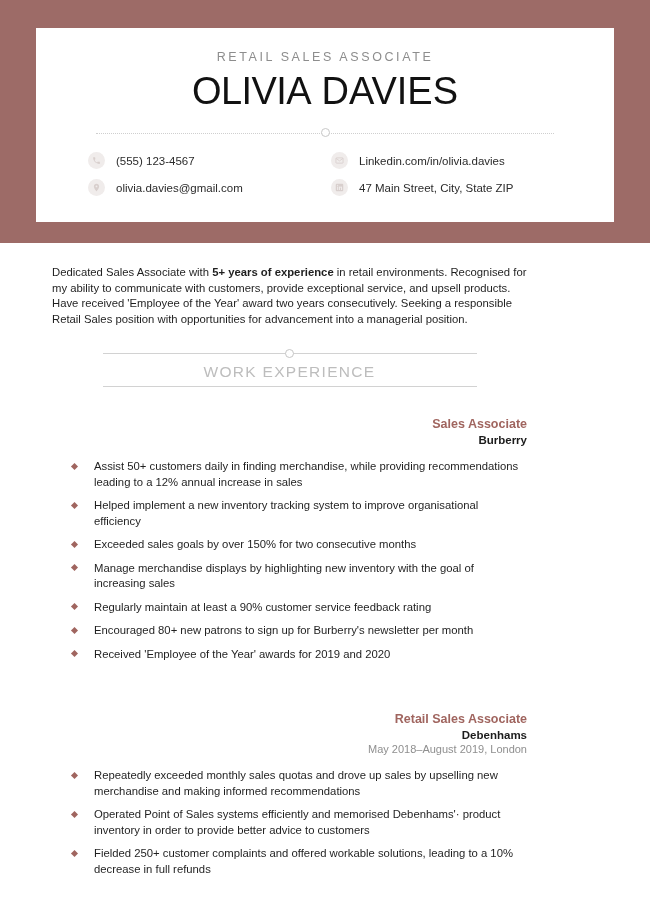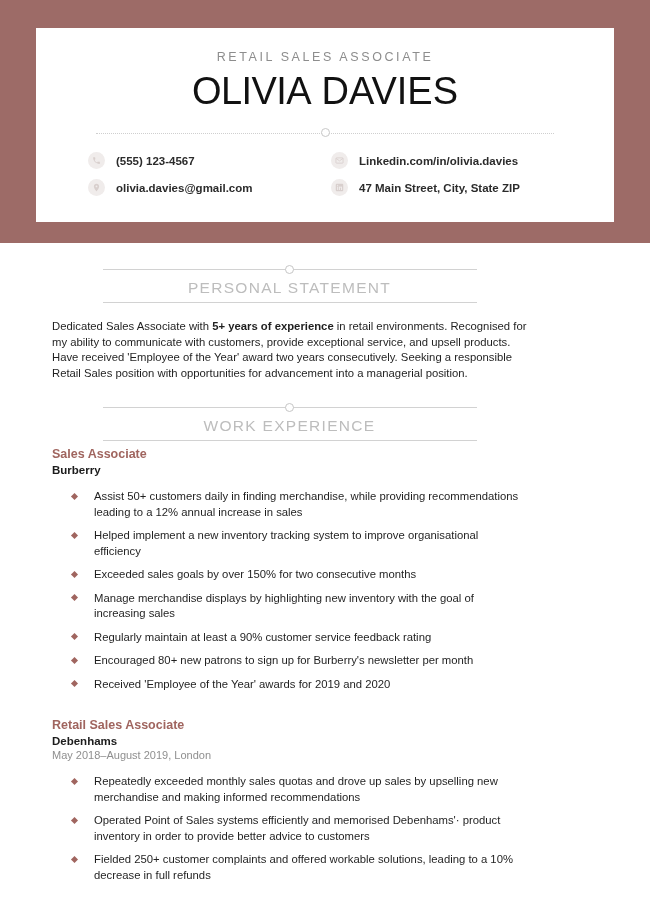--- a/index.html
+++ b/index.html
@@ -111,21 +111,20 @@
     background: #f0eceb;
     display: flex;
     align-items: center;
     justify-content: center;
   }
   .contact-icon svg { display: block; }
   .contact-text {
     font-size: 11.5px;
     color: #2b2b2b;
     white-space: nowrap;
-    font-weight: bold;
   }
 
   
   .body-area {
     padding: 0 52px;
   }
 
   
   .section-head {
     margin: 0 auto;
@@ -174,22 +173,22 @@
     margin-top: 16px;
     font-size: 11.3px;
     line-height: 15.5px;
     color: #1f1f1f;
     text-align: left;
   }
   .statement-text b { font-weight: 700; }
 
   
   .job-head {
-    text-align: left;
-    margin-top: 6px;
+    text-align: right;
+    margin-top: 30px;
   }
   .job-title {
     font-size: 12.5px;
     font-weight: 700;
     color: #a0655f;
     margin-bottom: 3px;
   }
   .job-company {
     font-size: 11.5px;
     font-weight: 700;
@@ -292,27 +291,20 @@
           <span class="contact-text">47 Main Street, City, State ZIP</span>
         </div>
 
       </div>
     </div>
   </div>
 
   <div class="body-area">
 
     <div class="sec-gap">
-      <div class="section-head">
-        <div class="sec-line-top">
-          <span class="orn"></span>
-        </div>
-        <div class="section-title">PERSONAL STATEMENT</div>
-        <div class="sec-line-bot"></div>
-      </div>
 
       <p class="statement-text"><span>Dedicated Sales Associate with </span><b>5+ years of experience</b><span> in retail environments. Recognised for my ability to communicate with customers, provide exceptional service, and upsell products. Have received 'Employee of the Year' award two years consecutively. Seeking a responsible Retail Sales position with opportunities for advancement into a managerial position.</span></p>
     </div>
 
     <div class="sec-gap">
       <div class="section-head">
         <div class="sec-line-top">
           <span class="orn"></span>
         </div>
         <div class="section-title">WORK EXPERIENCE</div>

